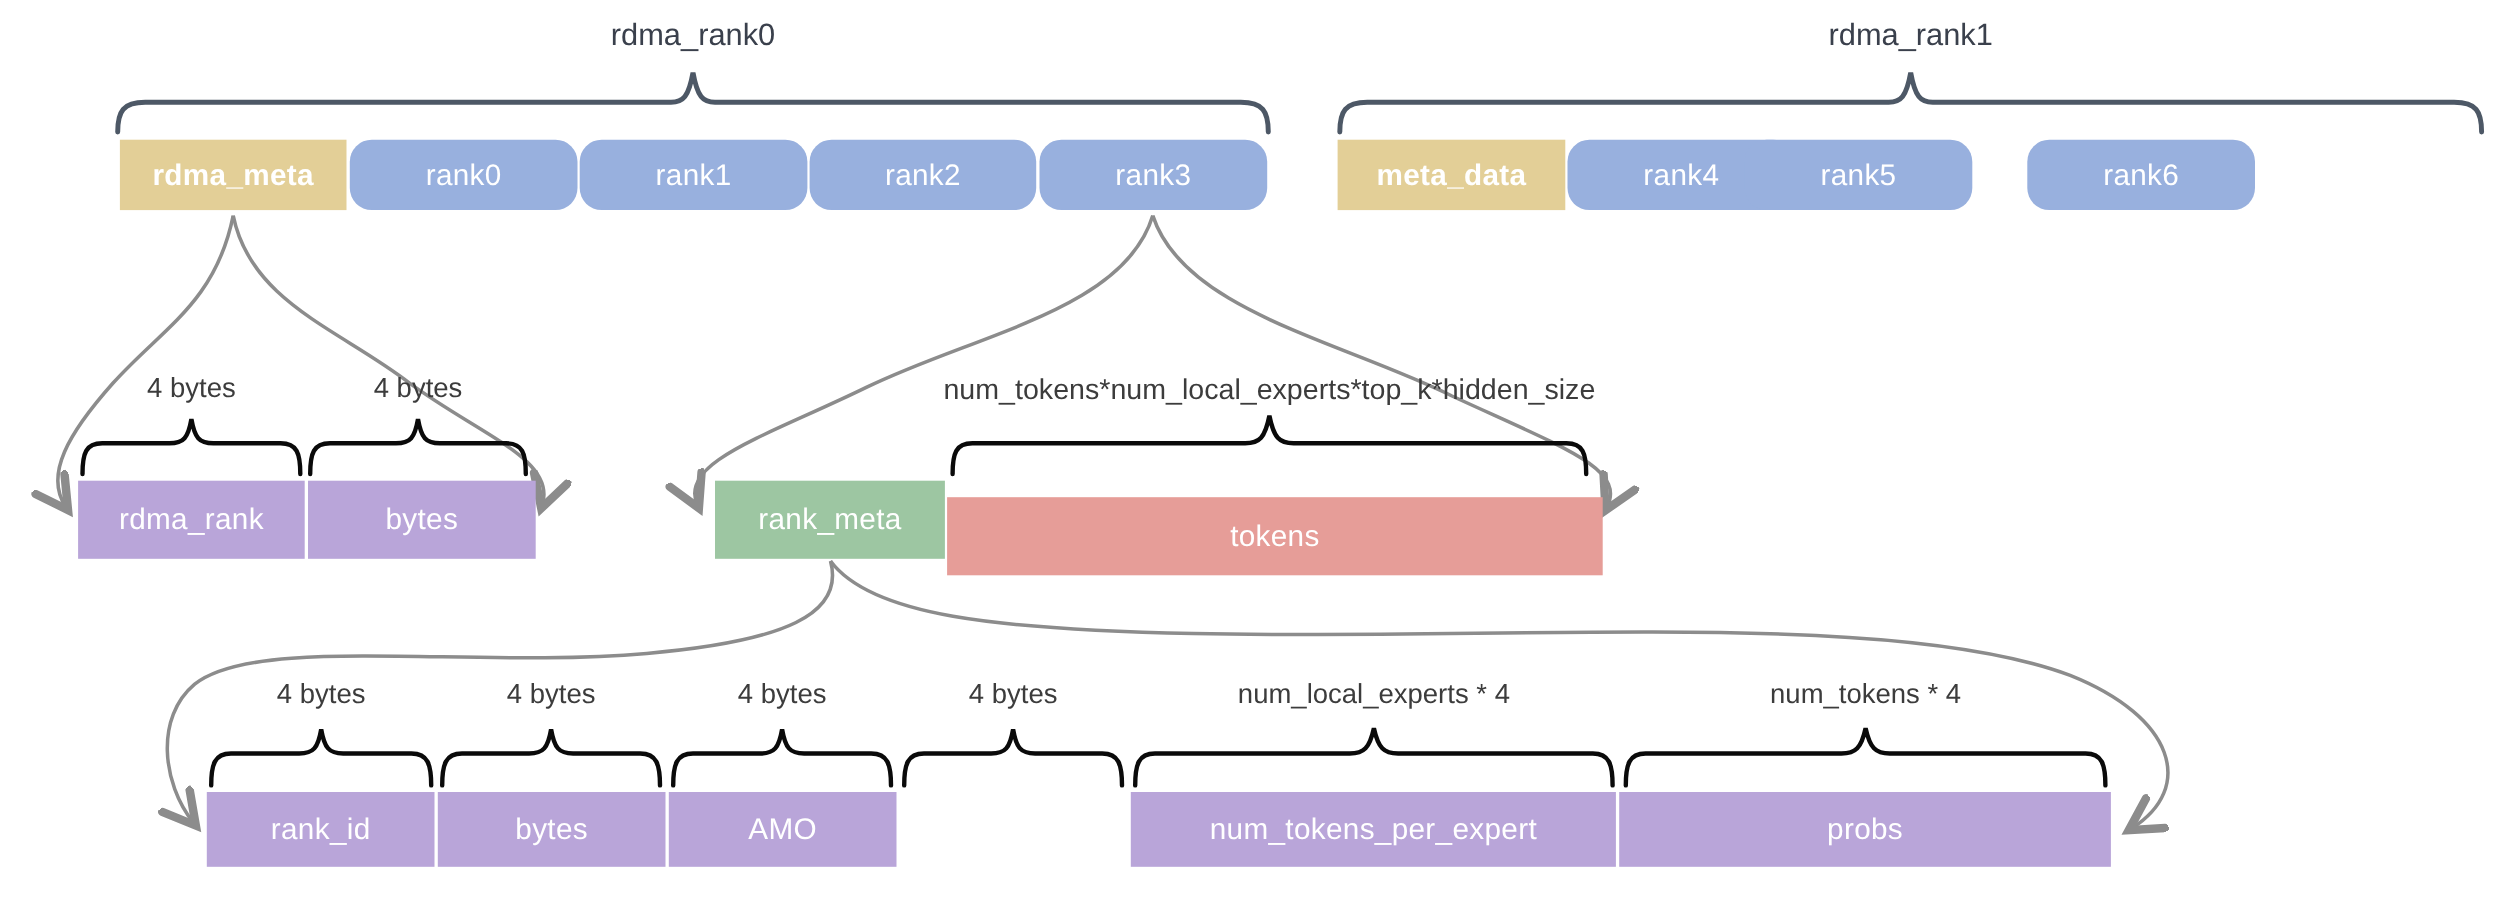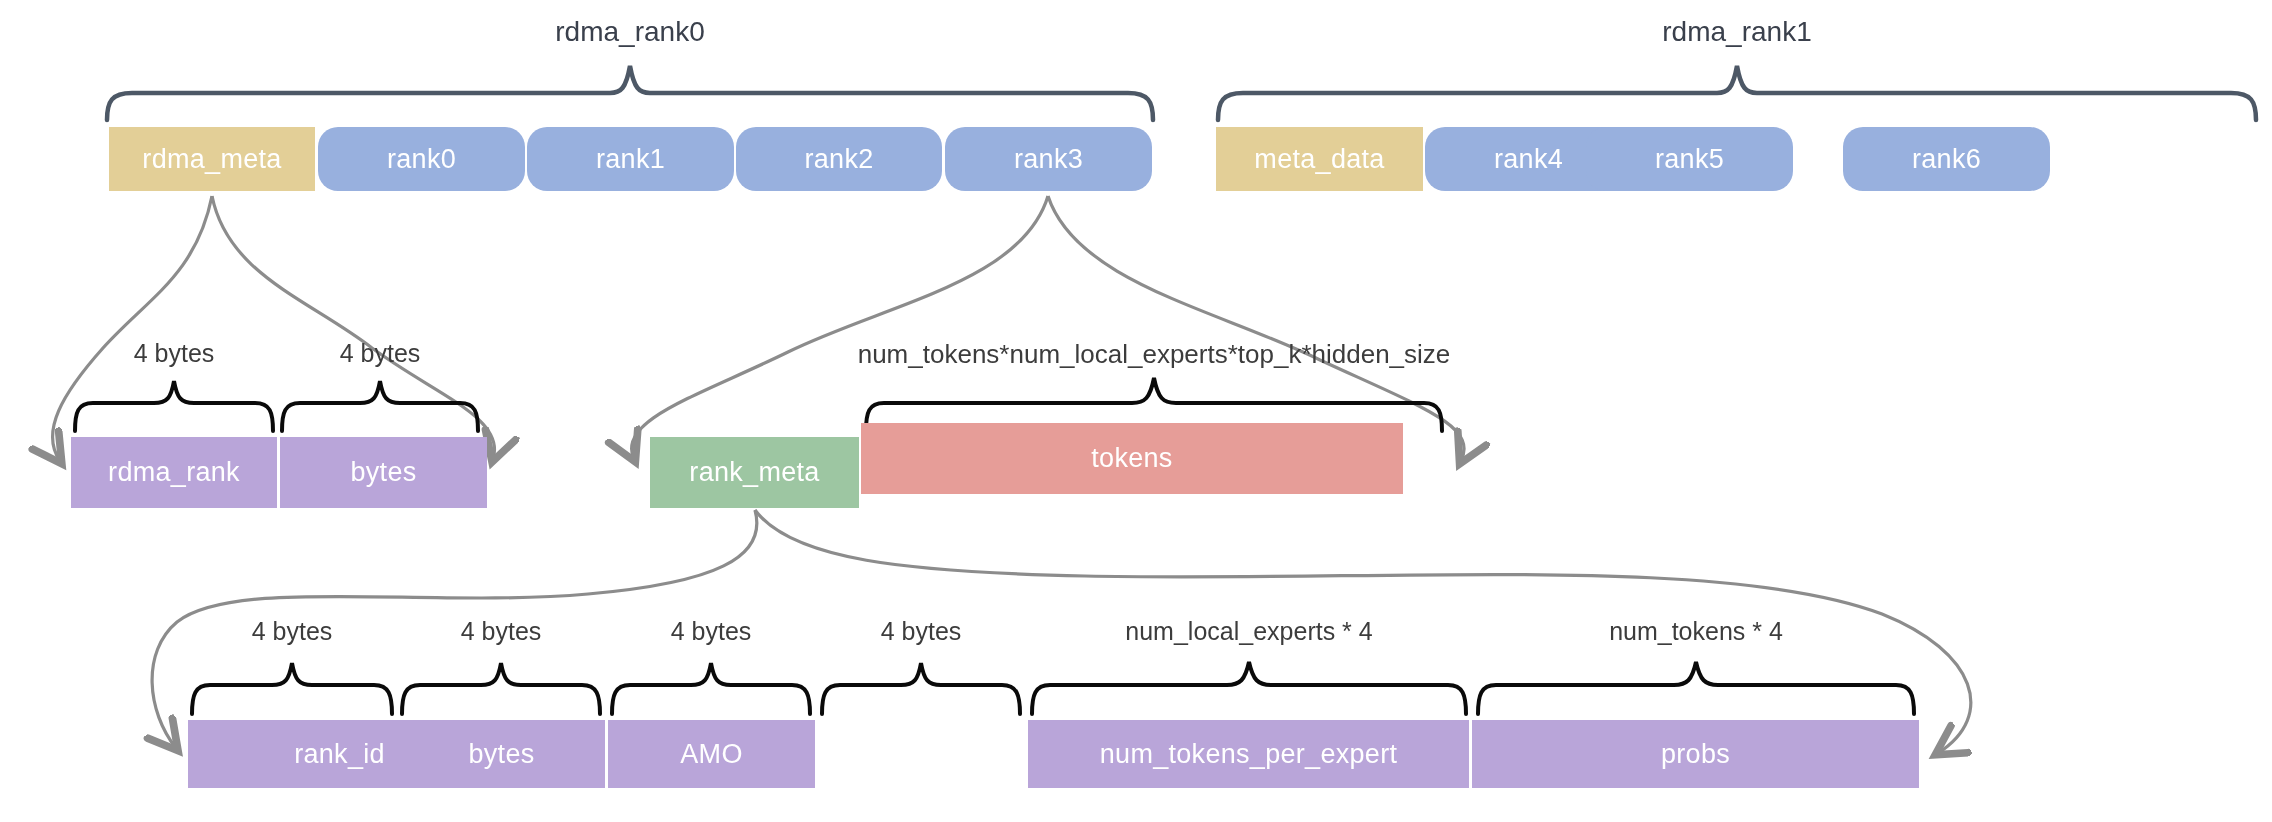--- a/index.html
+++ b/index.html
@@ -10,21 +10,21 @@
     font-family:"Liberation Sans", sans-serif;
     overflow:hidden;
   }
   .overlay{position:absolute;left:0;top:0;width:2272px;height:822px;pointer-events:none;}
   .blk{
     position:absolute;
     display:flex;align-items:center;justify-content:center;
     color:#ffffff;font-size:27px;letter-spacing:.3px;
     white-space:nowrap;
   }
-  .blk.tan{background:var(--c-tan);}
+  .blk.tan{background:var(--c-tan);font-weight:bold;}
   .blk.blue{background:var(--c-blue);border-radius:20px;}
   .blk.purple{background:var(--c-purple);}
   .blk.green{background:var(--c-green);}
   .blk.red{background:var(--c-red);}
   .lbl{
     position:absolute;transform:translateX(-50%);
     color:#3c3c3c;font-size:25px;white-space:nowrap;
   }
   .title{
     position:absolute;transform:translateX(-50%);
@@ -82,28 +82,28 @@
   <div class="blk blue" style="left:1586px;top:127px;width:207px;height:64px;">rank5</div>
   <div class="blk blue" style="left:1843px;top:127px;width:207px;height:64px;">rank6</div>
 
   <div class="lbl" style="left:174px;top:339px;">4 bytes</div>
   <div class="lbl" style="left:380px;top:339px;">4 bytes</div>
   <div class="blk purple" style="left:71px;top:437px;width:206px;height:71px;">rdma_rank</div>
   <div class="blk purple" style="left:280px;top:437px;width:207px;height:71px;">bytes</div>
 
   <div class="lbl" style="left:1154px;top:339px;font-size:26px;">num_tokens*num_local_experts*top_k*hidden_size</div>
   <div class="blk green" style="left:650px;top:437px;width:209px;height:71px;">rank_meta</div>
-  <div class="blk red" style="left:861px;top:423px;width:542px;height:71px;">tokens</div>
+  <div class="blk red" style="left:861px;top:452px;width:596px;height:71px;">tokens</div>
 
   <div class="lbl" style="left:292px;top:617px;">4 bytes</div>
   <div class="lbl" style="left:501px;top:617px;">4 bytes</div>
   <div class="lbl" style="left:711px;top:617px;">4 bytes</div>
   <div class="lbl" style="left:921px;top:617px;">4 bytes</div>
   <div class="lbl" style="left:1249px;top:617px;">num_local_experts * 4</div>
   <div class="lbl" style="left:1696px;top:617px;">num_tokens * 4</div>
 
-  <div class="blk purple" style="left:188px;top:720px;width:207px;height:68px;padding-left:48px;">rank_id</div>
+  <div class="blk purple" style="left:188px;top:720px;width:207px;height:68px;">rank_id</div>
   <div class="blk purple" style="left:398px;top:720px;width:207px;height:68px;">bytes</div>
   <div class="blk purple" style="left:608px;top:720px;width:207px;height:68px;">AMO</div>
   <div class="blk purple" style="left:1028px;top:720px;width:441px;height:68px;">num_tokens_per_expert</div>
   <div class="blk purple" style="left:1472px;top:720px;width:447px;height:68px;">probs</div>
 
 </div>
 
 </body></html>

